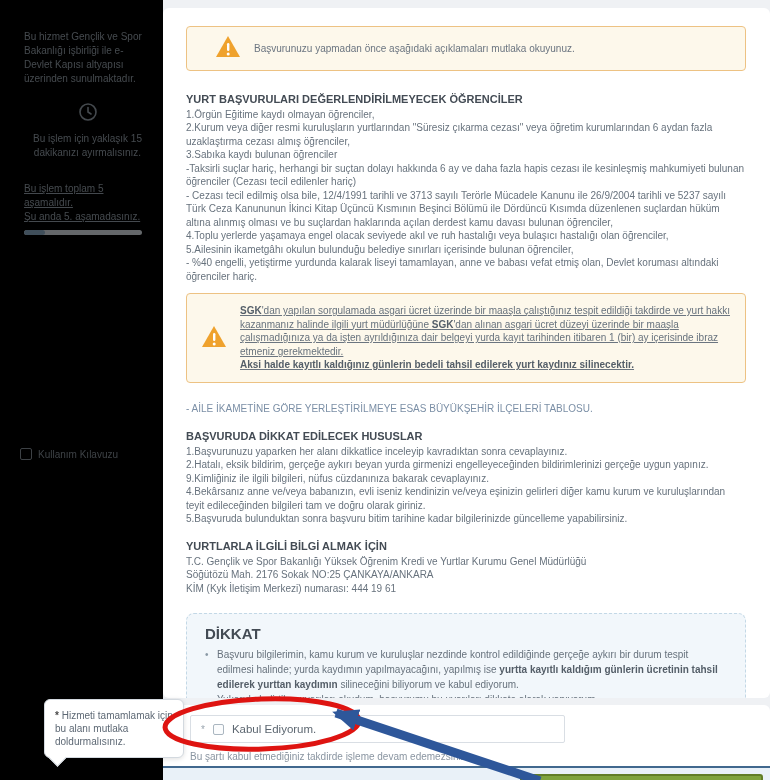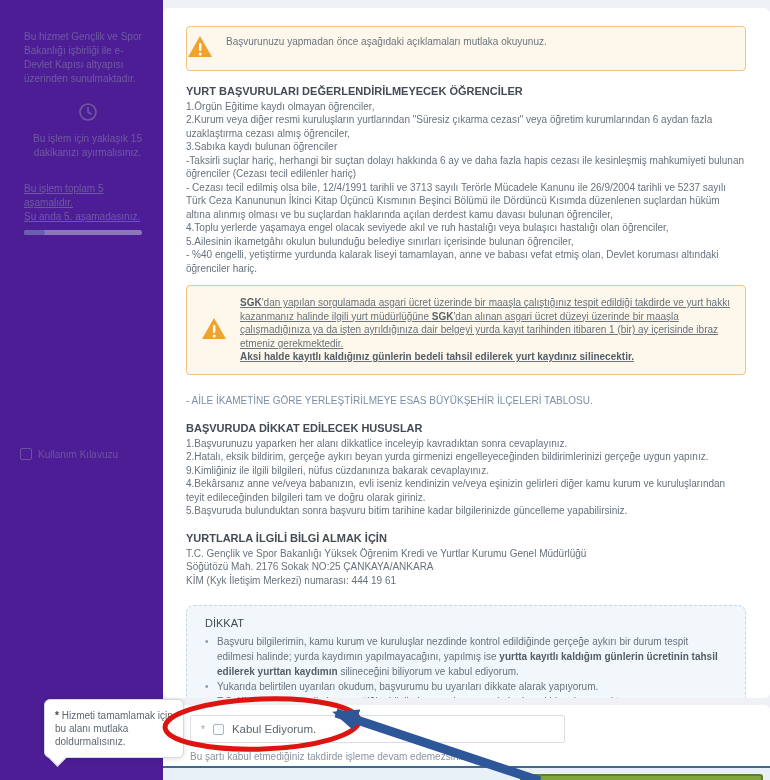--- a/index.html
+++ b/index.html
@@ -4,56 +4,56 @@
 <style>
   * { margin:0; padding:0; box-sizing:border-box; }
   html,body { width:770px; height:780px; overflow:hidden; }
   body {
     position:relative;
     background:#eff1f4;
     font-family:"Liberation Sans", sans-serif;
     color:#67727d;
   }
   
-  .sidebar { position:absolute; left:0; top:0; width:163px; height:780px; background:#4c1d95; }
+  .sidebar { position:absolute; left:0; top:0; width:163px; height:780px; background:#000000; }
   .sb-dim { opacity:.45; color:#98a3ad; padding:30px 12px 0 24px; font-size:10px; line-height:14px; }
   .sb-note { margin-bottom:14px; }
   .sb-clock { width:20px; height:20px; margin:16px auto 10px; }
   .sb-center { text-align:center; margin-bottom:22px; }
   .sb-steps { margin-bottom:10px;text-decoration:underline; }
   .sb-progress { width:118px; height:5px; background:#dde4ea; border-radius:3px; overflow:hidden; margin-top:6px; }
   .sb-progress-fill { height:100%; background:#8fb0c9; border-radius:3px; }
   .sb-guide { position:absolute; left:20px; top:448px; display:flex; align-items:center; gap:6px; opacity:.4; color:#98a3ad; font-size:10px; }
   .sb-guide-icon { width:12px; height:12px; border:1.5px solid #98a3ad; border-radius:2px; display:inline-block; }
 
   
   .main-card {
     position:absolute; left:163px; top:8px; width:607px; height:690px;
     background:#ffffff; border-radius:6px; overflow:hidden;
     padding:18px 24px 0 23px;
   }
   .alert {
-    display:flex; gap:13px;
+    display:flex; align-items:center; gap:13px;
     background:#fdf8eb; border:1px solid #edc283; border-radius:4px;
-    padding:8px 0; font-size:10px; line-height:13.5px; color:#6b7580;
+    padding:8px 28px; font-size:10px; line-height:13.5px; color:#6b7580;
   }
   .alert.multi { align-items:center; margin-top:10px; padding:10px 14px;text-decoration:underline; }
   .warn-icon { flex:0 0 auto; }
-  .section-title { font-size:11px; font-weight:bold; color:#434b54; margin:14px 0 3px; }
+  .section-title { font-size:11px; font-weight:bold; color:#434b54; margin:22px 0 3px; }
   .body-lines div { font-size:10px; line-height:13.5px; color:#67727d; }
   .sgk-text { font-size:10px; line-height:13.5px; color:#67727d; }
   .sgk-text b, .bold { font-weight:bold; color:#545e68; }
   .table-link { display:inline-block; margin:20px 0 0; font-size:10px; color:#7b8fa6; text-decoration:none; }
   .h2-gap { margin-top:14px; }
   
   .dikkat {
     margin-top:18px; background:#f2f7fb; border:1px dashed #c3d8e6; border-radius:8px;
     padding:11px 18px 10px;
   }
-  .dikkat-title { font-size:11px; font-weight:normal; color:#434b54; margin-bottom:5px; }
+  .dikkat-title { font-size:15px; font-weight:bold; color:#434b54; margin-bottom:5px; }
   .dikkat ul { list-style:none; }
   .dikkat li { font-size:10px; line-height:15px; color:#67727d; padding-left:12px; position:relative; }
   .dikkat li::before { content:"•"; position:absolute; left:0; color:#8a99a5; }
 
   
   .bottom-card {
     position:absolute; left:163px; top:705px; width:607px; height:75px;
     background:#ffffff; border-radius:6px 6px 0 0; padding:10px 0 0 27px;
   }
   .accept-field {

